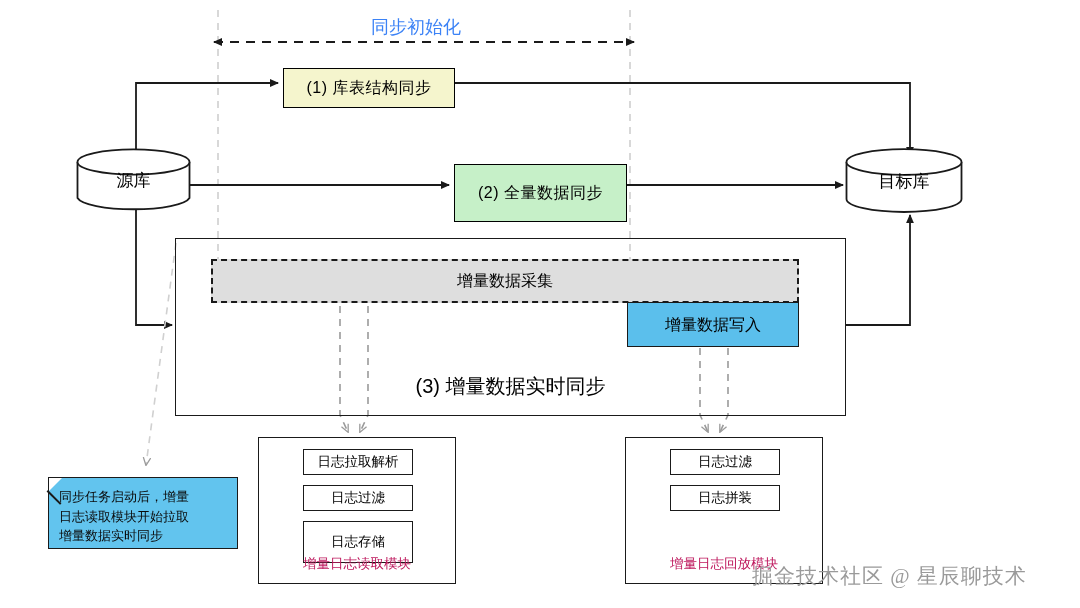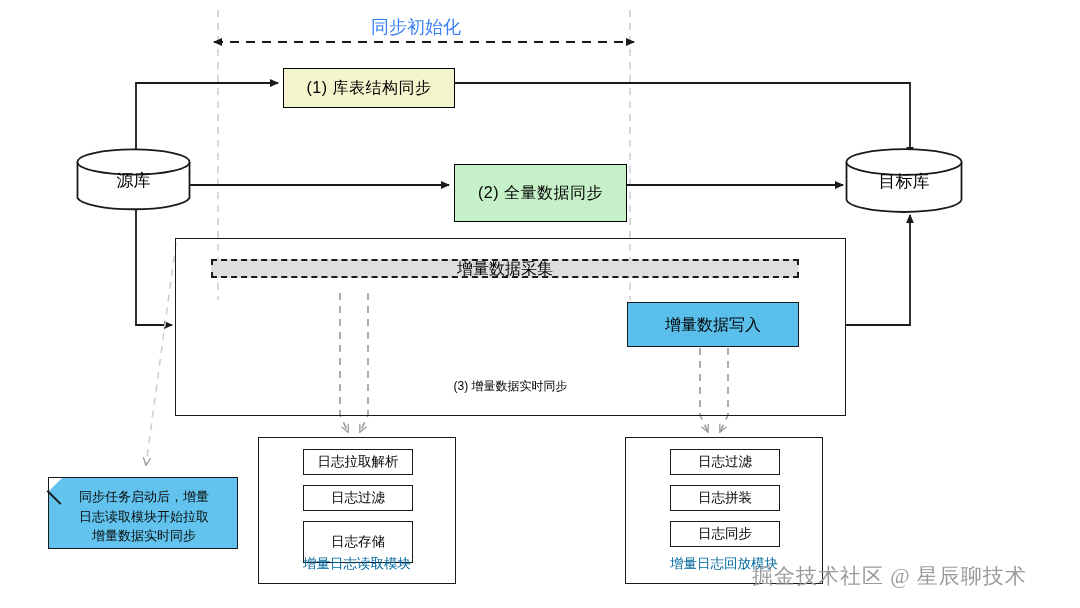--- a/index.html
+++ b/index.html
@@ -42,21 +42,21 @@
   }
   .phase-1 { background: #f5f5cd; }
   .phase-2 { background: #c6f0c8; }
 
   
   .stage3-outer {
     border: 1.5px solid #1a1a1a;
     background: transparent;
   }
   .stage3-label {
-    font-size: 12px;
+    font-size: 20px;
   }
 
   
   .capture-band {
     border: 2px dashed #1a1a1a;
     background: #dedede;
     font-size: 16px;
   }
 
   
@@ -81,34 +81,34 @@
     align-items: center;
     justify-content: center;
     font-size: 13.5px;
     color: #000;
   }
   .module-caption {
     position: absolute;
     width: 100%;
     text-align: center;
     font-size: 13.5px;
-    color: #0369a1;
+    color: #be185d;
   }
 
   
   .note {
     position: absolute;
     box-sizing: border-box;
     background: #62c4ee;
     border: 1.5px solid #1a1a1a;
     font-size: 13px;
     color: #0a0a0a;
     padding: 9px 8px 6px 10px;
     line-height: 1.5;
-    text-align: center;
+    text-align: left;
   }
   .note-fold {
     position: absolute;
     top: 0;
     left: 0;
     width: 0;
     height: 0;
     border-top: 13px solid #ffffff;
     border-right: 13px solid transparent;
   }
@@ -241,35 +241,34 @@
   <div class="measure-label" style="left:371px; top:15px;">同步初始化</div>
 
   <div class="node phase-box phase-1" style="left:283px; top:68px; width:172px; height:40px;">(1) 库表结构同步</div>
 
   <div class="node phase-box phase-2" style="left:454px; top:164px; width:173px; height:58px;">(2) 全量数据同步</div>
 
   <div class="node stage3-outer" style="left:175px; top:238px; width:671px; height:178px;"></div>
 
   <div class="node stage3-label" style="left:175px; top:374px; width:671px; height:24px;">(3) 增量数据实时同步</div>
 
-  <div class="node capture-band" style="left:211px; top:259px; width:588px; height:19px;">增量数据采集</div>
+  <div class="node capture-band" style="left:211px; top:259px; width:588px; height:44px;">增量数据采集</div>
 
   <div class="node write-box" style="left:627px; top:302px; width:172px; height:45px;">增量数据写入</div>
 
   <div class="module-panel" style="position:absolute; left:258px; top:437px; width:196px; height:145px;">
     <div class="module-item" style="left:44px; top:11px; width:110px; height:26px;">日志拉取解析</div>
     <div class="module-item" style="left:44px; top:47px; width:110px; height:26px;">日志过滤</div>
     <div class="module-item" style="left:44px; top:83px; width:110px; height:42px;">日志存储</div>
     <div class="module-caption" style="top:117px; left:0;">增量日志读取模块</div>
   </div>
 
   <div class="module-panel" style="position:absolute; left:625px; top:437px; width:196px; height:145px;">
     <div class="module-item" style="left:44px; top:11px; width:110px; height:26px;">日志过滤</div>
     <div class="module-item" style="left:44px; top:47px; width:110px; height:26px;">日志拼装</div>
-    <div class="module-item" style="left:44px; top:83px; width:110px; height:26px;">日志同步</div>
     <div class="module-caption" style="top:117px; left:0;">增量日志回放模块</div>
   </div>
 
   <div class="note" style="left:48px; top:477px; width:190px; height:72px;">
     <div class="note-fold">
       <div class="note-fold-line"></div>
     </div>
     <div>同步任务启动后，增量</div>
     <div>日志读取模块开始拉取</div>
     <div>增量数据实时同步</div>

